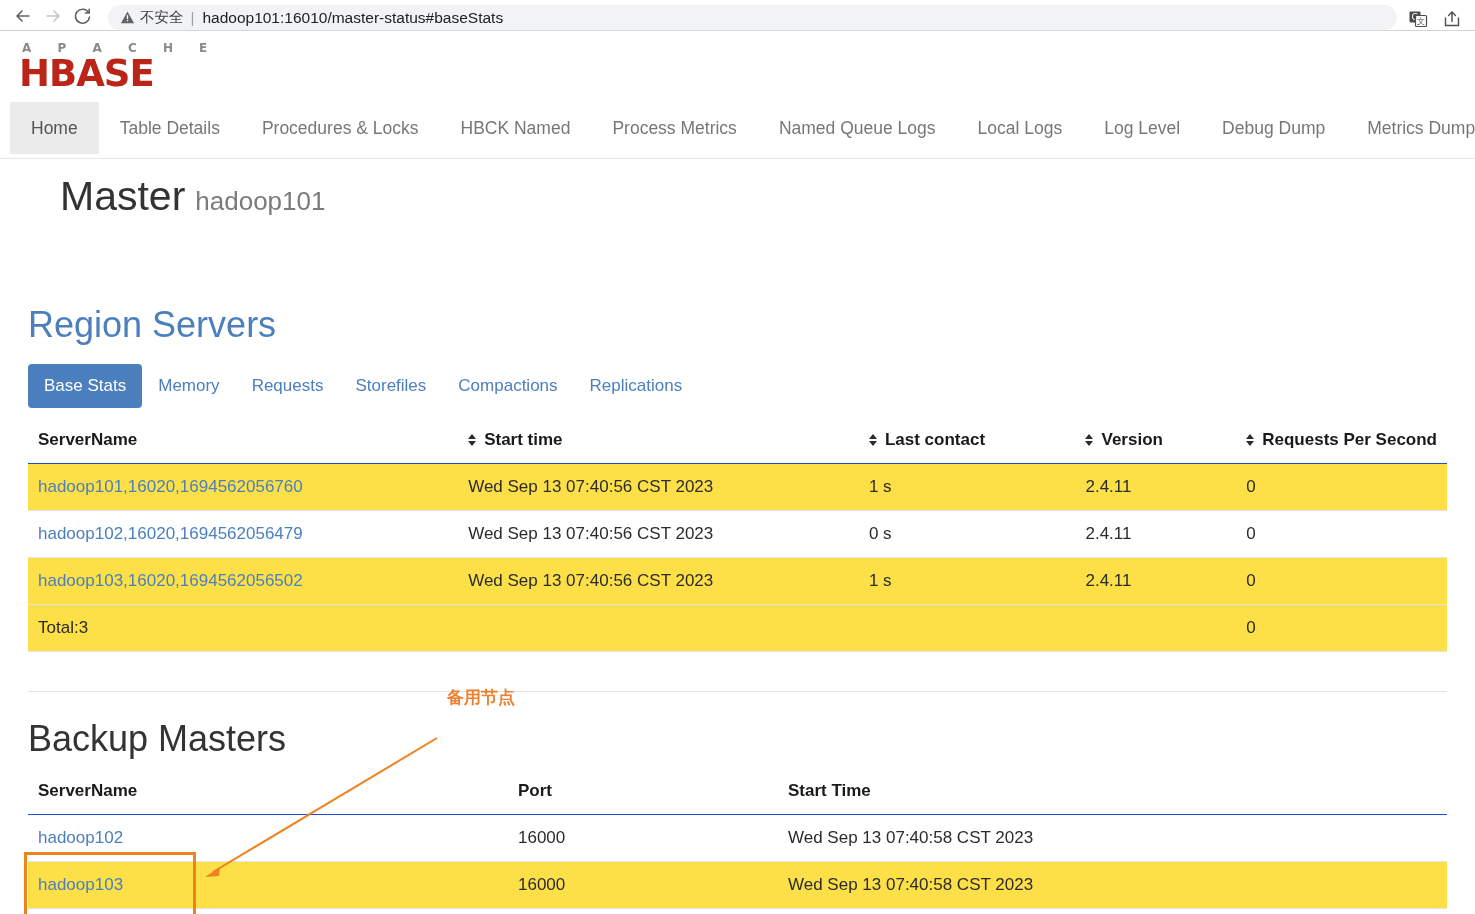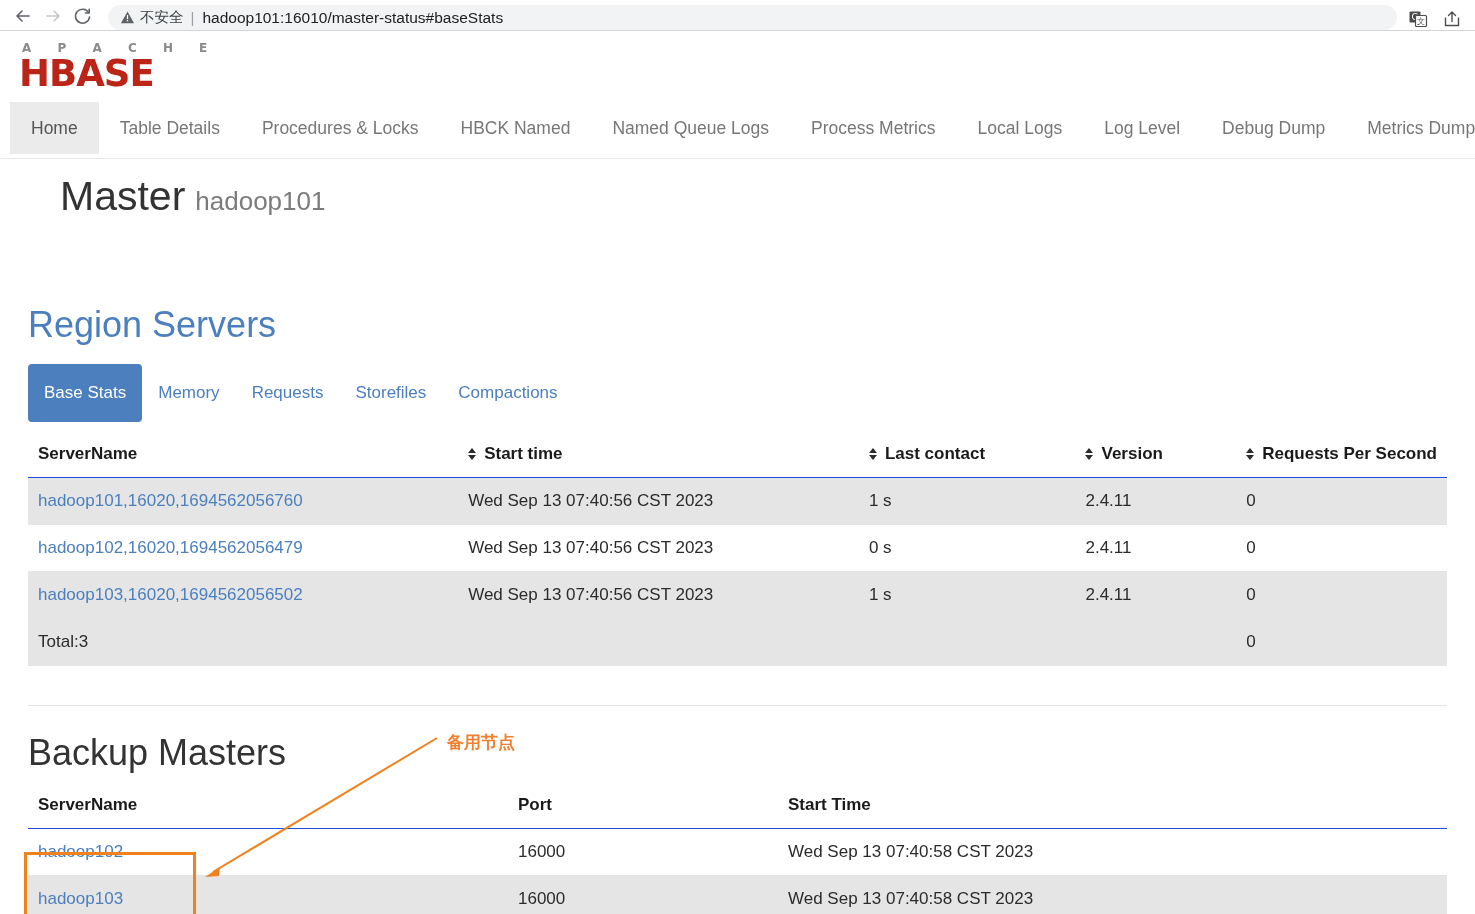--- a/index.html
+++ b/index.html
@@ -155,21 +155,21 @@
   }
   .tabs {
     display: flex;
     align-items: center;
     margin-top: 19px;
     gap: 0;
   }
   .tab {
     font-size: 17px;
     color: #4b7fbd;
-    padding: 18px 16px;
+    padding: 11px 16px;
     line-height: 22px;
     border-radius: 4px;
   }
   .tab.active {
     background: #4b7fbd;
     color: #ffffff;
   }
 
   table.hb {
     width: 100%;
@@ -185,21 +185,21 @@
     padding: 6px 10px 13px 10px;
     border-bottom: 1px solid #1d4ed8;
     white-space: nowrap;
   }
   table.hb td {
     padding: 13px 10px;
     color: #2b2b2b;
     border-bottom: 1px solid #e4e4e4;
     white-space: nowrap;
   }
-  table.hb tr.striped td { background: #e5e5e5; }
+  table.hb tr.striped td { background: #fde047; }
   table.hb a.link {
     color: #4b7fbd;
     text-decoration: none;
   }
   .sort-ico {
     display: inline-block;
     width: 9px;
     height: 14px;
     position: relative;
     vertical-align: -2px;
@@ -240,21 +240,21 @@
 
   
   .anno-layer {
     position: absolute;
     inset: 0;
     pointer-events: none;
   }
   .anno-label {
     position: absolute;
     left: 447px;
-    top: 700px;
+    top: 655px;
     font-size: 17px;
     font-weight: 700;
     color: #f08030;
     font-family: "DejaVu Sans", sans-serif;
   }
   .anno-box {
     position: absolute;
     left: 24px;
     top: 821px;
     width: 172px;
@@ -319,42 +319,43 @@
   <div class="logo-wrap">
     <div class="logo-apache">A P A C H E</div>
     <div class="logo-hbase">HBASE</div>
   </div>
 
   <div class="navbar">
     <div class="nav-item active">Home</div>
     <div class="nav-item">Table Details</div>
     <div class="nav-item">Procedures &amp; Locks</div>
     <div class="nav-item">HBCK Named</div>
+    <div class="nav-item">Process Metrics</div>
     <div class="nav-item">Named Queue Logs</div>
-    <div class="nav-item">Process Metrics</div>
     <div class="nav-item">Local Logs</div>
     <div class="nav-item">Log Level</div>
     <div class="nav-item">Debug Dump</div>
     <div class="nav-item">Metrics Dump</div>
 
   </div>
 
   <div class="master-head">
     <span class="master-title">Master</span><span class="master-sub">hadoop101</span>
   </div>
 
   <div class="section">
     <div class="h-region">Region Servers</div>
 
     <div class="tabs">
       <div class="tab active">Base Stats</div>
       <div class="tab">Memory</div>
       <div class="tab">Requests</div>
       <div class="tab">Storefiles</div>
       <div class="tab">Compactions</div>
+      <div class="tab">Replications</div>
     </div>
 
     <table class="hb">
       <thead>
         <tr>
           <th class="col-sn"><span>ServerName</span></th>
           <th class="col-st with-sort"><span class="sort-ico"></span><span>Start time</span></th>
           <th class="col-lc with-sort"><span class="sort-ico"></span><span>Last contact</span></th>
           <th class="col-ver with-sort"><span class="sort-ico"></span><span>Version</span></th>
           <th class="with-sort"><span class="sort-ico"></span><span>Requests Per Second</span></th>

